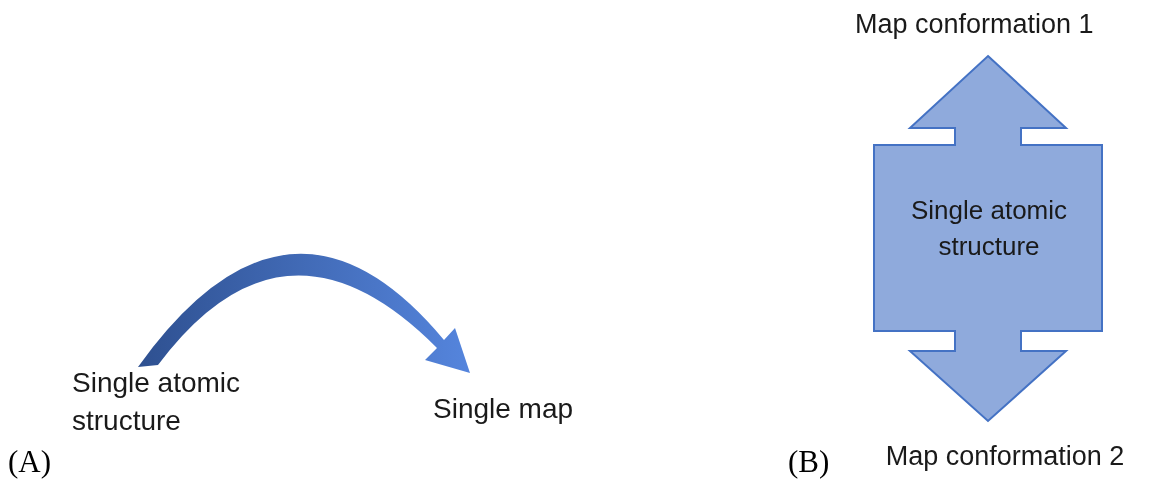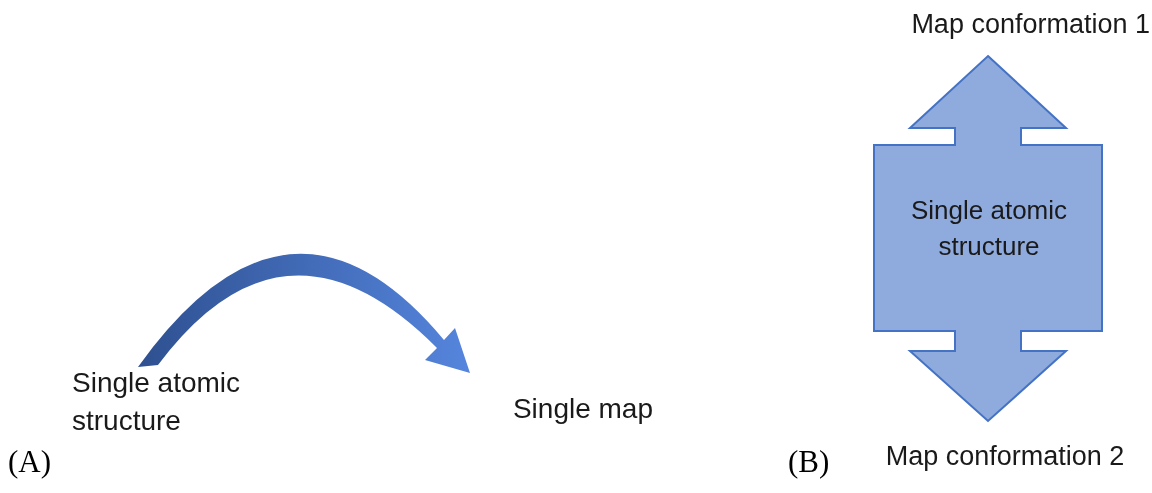--- a/index.html
+++ b/index.html
@@ -29,29 +29,29 @@
     color: #000000;
   }
 
   
   #panelA-source {
     left: 72px; top: 364px; width: 230px;
     text-align: left;
   }
   #panelA-target {
     left: 433px; top: 390px; width: 220px;
-    text-align: right;
+    text-align: left;
   }
   #panelA-letter { left: 8px; top: 444px; }
   #panelA-arrow { left: 60px; top: 215px; }
 
   
   #panelB-top-label {
     left: 855px; top: 6px; width: 295px;
-    text-align: right; font-size: 27px;
+    text-align: left; font-size: 27px;
   }
   #panelB-bottom-label {
     left: 855px; top: 438px; width: 300px;
     text-align: center; font-size: 27px;
   }
   #panelB-center-label {
     left: 873px; top: 192px; width: 232px;
     text-align: center; font-size: 26px; line-height: 1.4;
   }
   #panelB-letter { left: 788px; top: 444px; }

